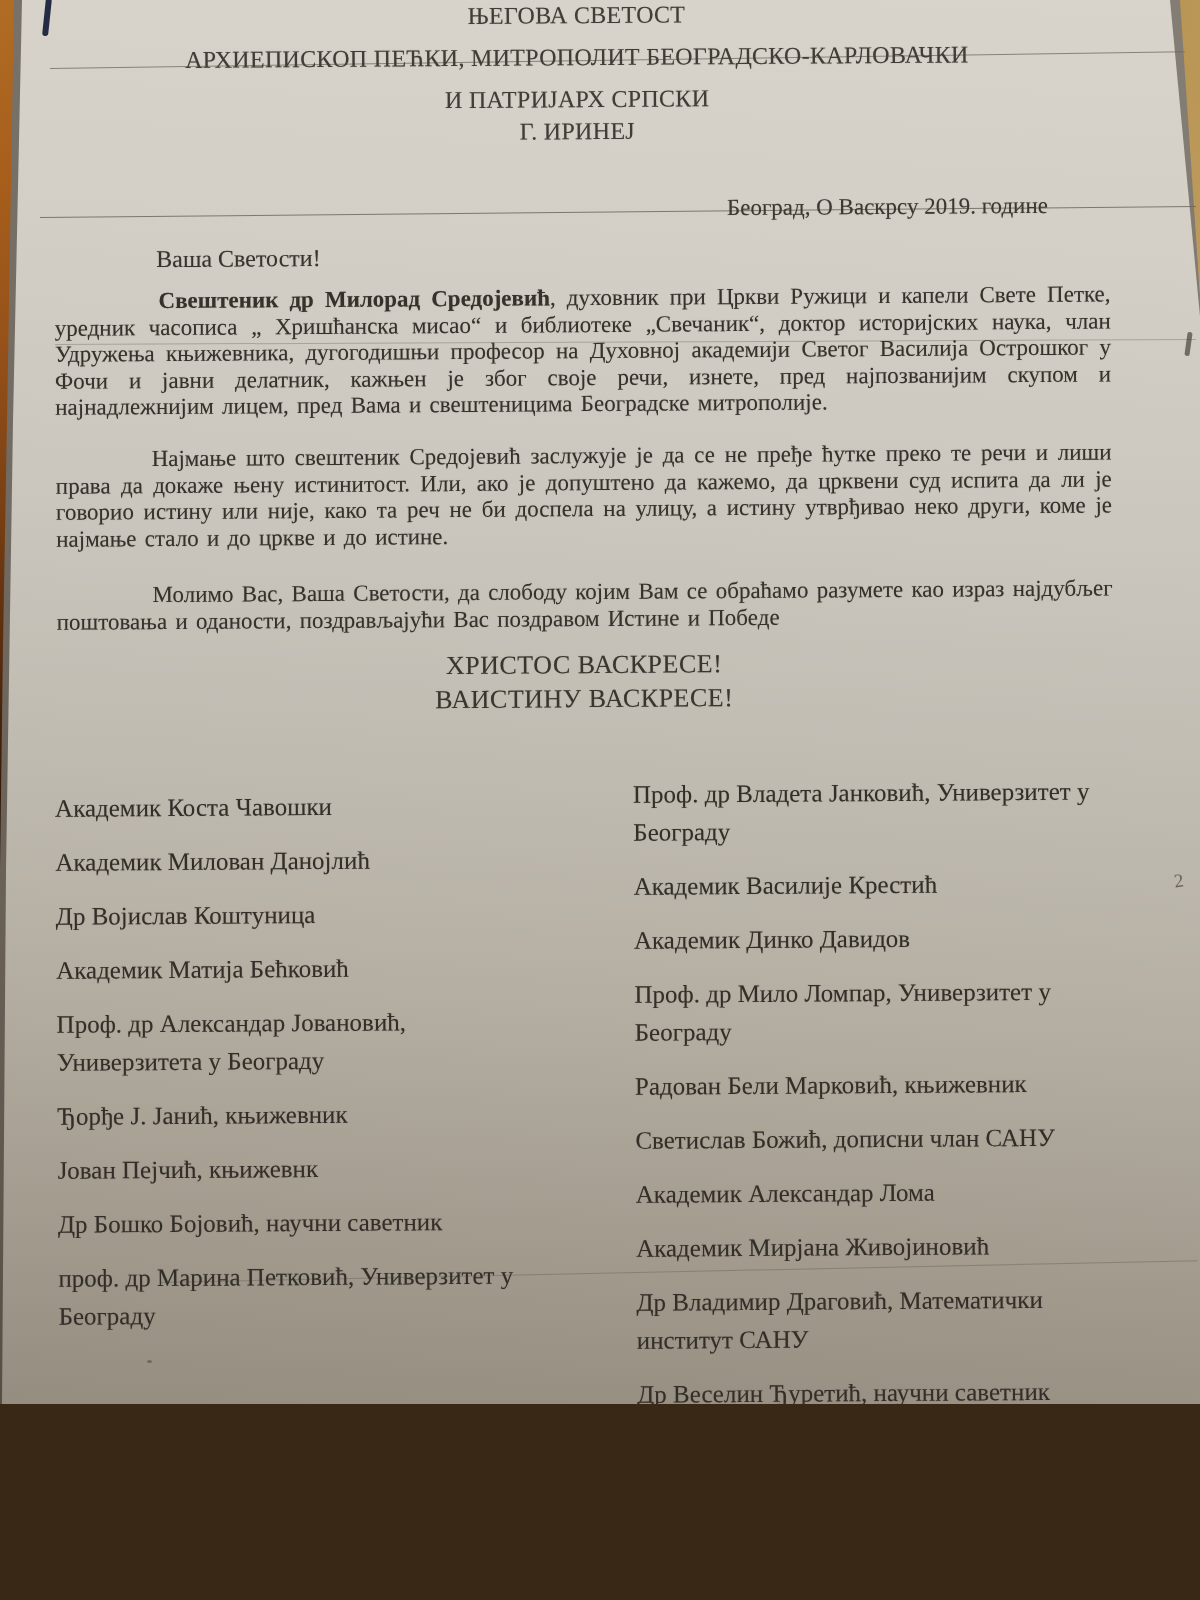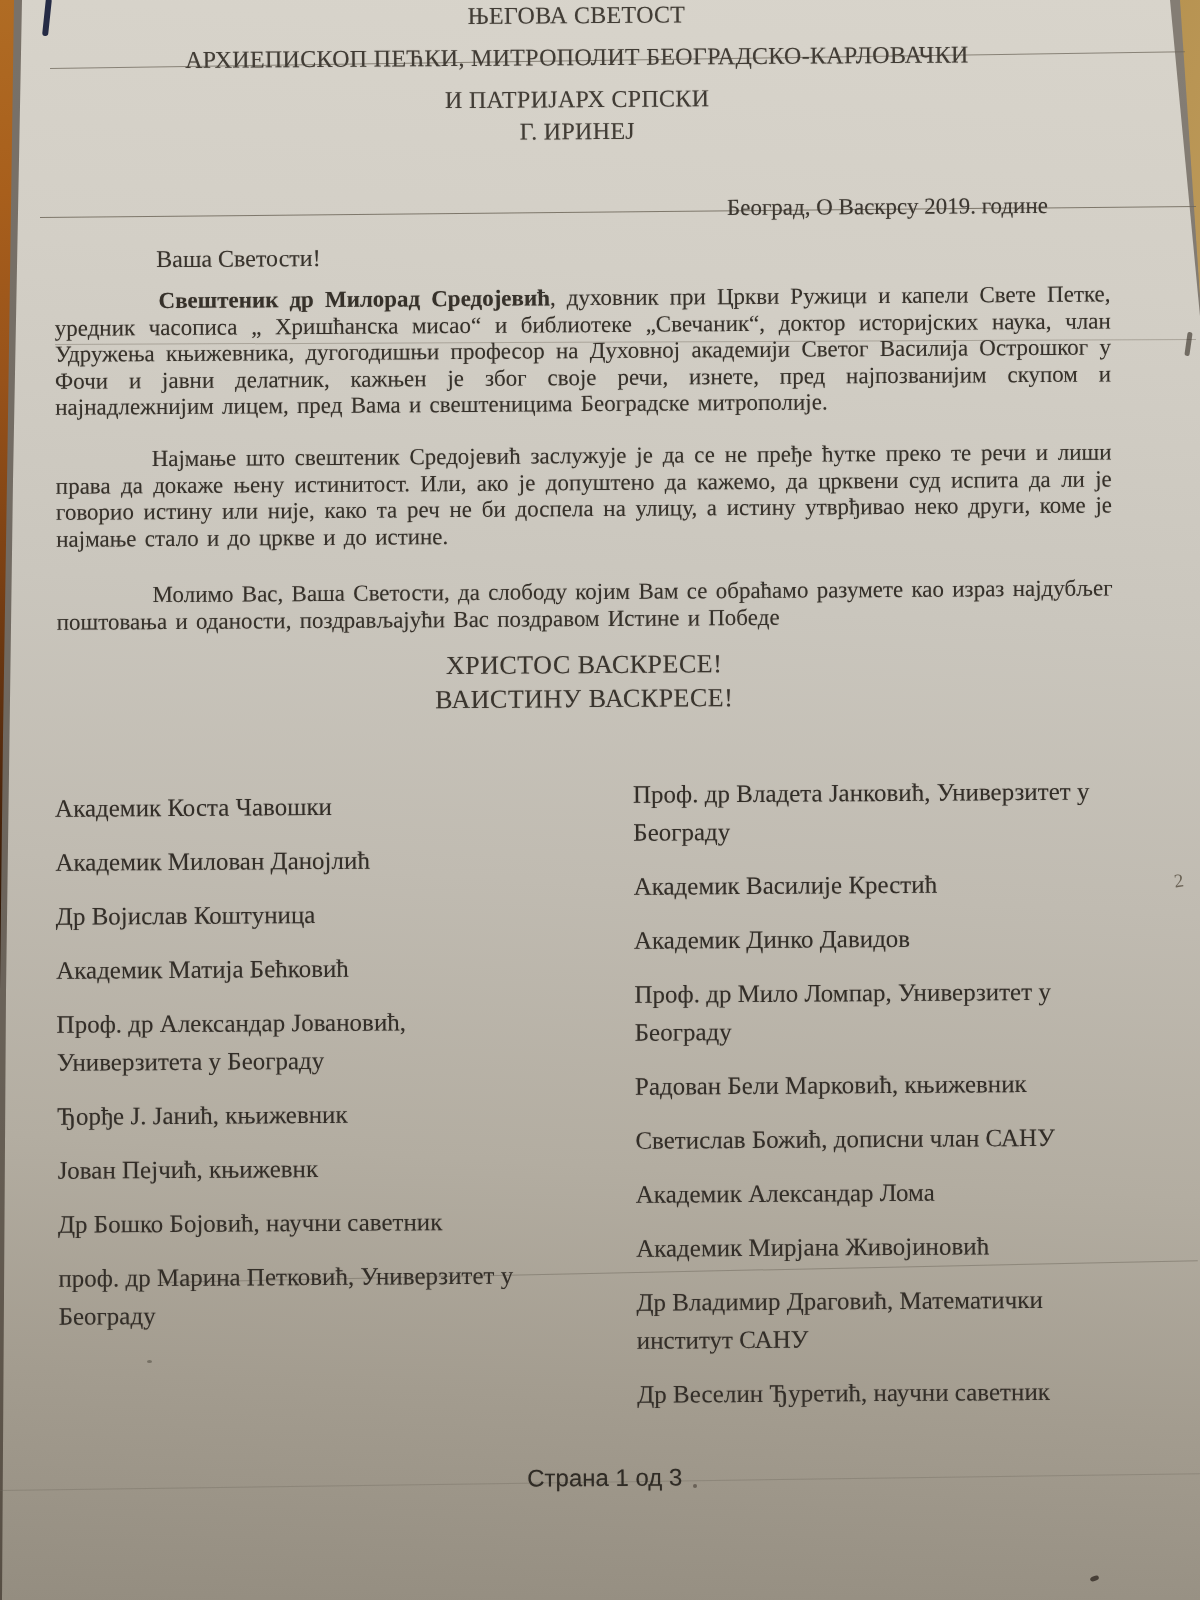--- a/index.html
+++ b/index.html
@@ -2,21 +2,21 @@
 <html lang="sr"><head>
 <meta charset="utf-8">
 <style>
   html,body{margin:0;padding:0;}
   body{
     width:1200px;height:1600px;
     background:#3a2817;
     font-family:"Liberation Serif","DejaVu Serif",serif;
     overflow:hidden;
   }
-  .photo{position:relative;width:1200px;height:1600px;overflow:hidden;background:#8a8275;}
+  .photo{position:relative;width:1200px;height:1404px;overflow:hidden;background:#8a8275;}
   
   .paper{position:absolute;inset:0;
     background:linear-gradient(183deg,#d8d4cb 0%,#d3cfc6 18%,#cac6bd 38%,#c0bbb1 55%,#b3ada1 72%,#a39c8f 86%,#948d80 100%);}
   
   .edge-shadow-left{position:absolute;inset:0;background:rgba(25,16,8,.5);
     clip-path:polygon(0 0,22px 0,13px 30%,6px 62%,2px 100%,0 100%);}
   .wood-left{position:absolute;inset:0;
     background:linear-gradient(180deg,#b06c24 0%,#a85f1c 12%,#97521a 24%,#7a4013 36%,#53290d 48%,#281405 60%,#140a04 75%);
     clip-path:polygon(0 0,14px 0,8px 26%,3px 46%,0 62%);}
   

